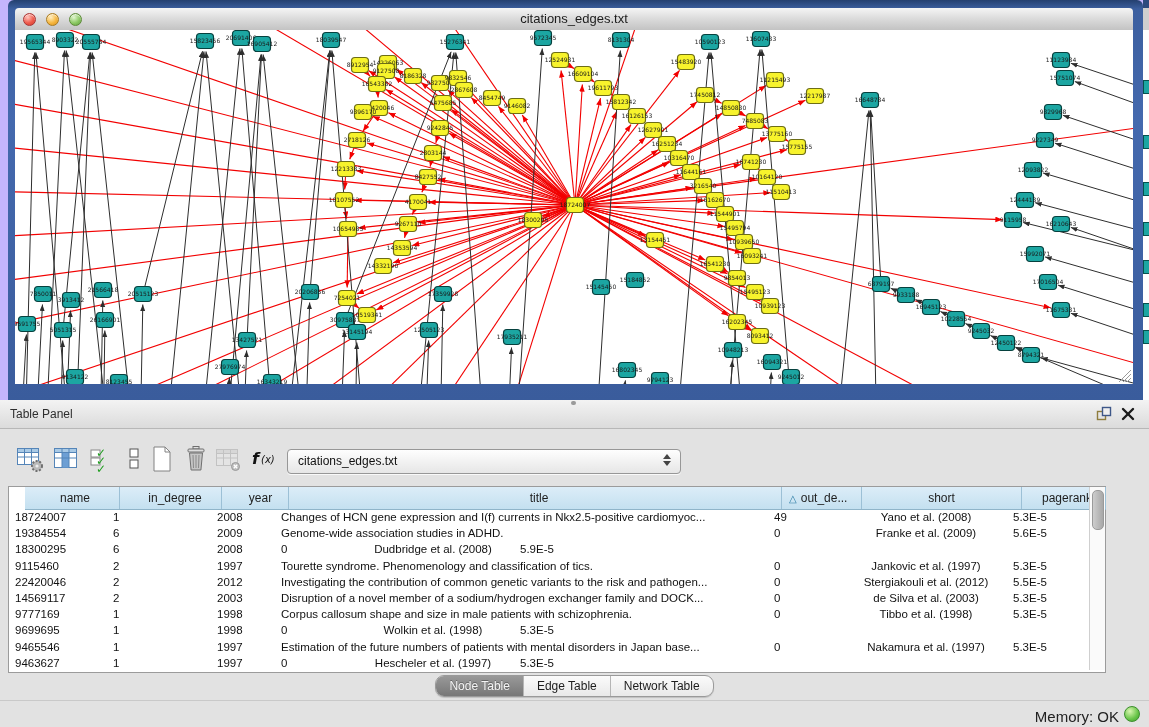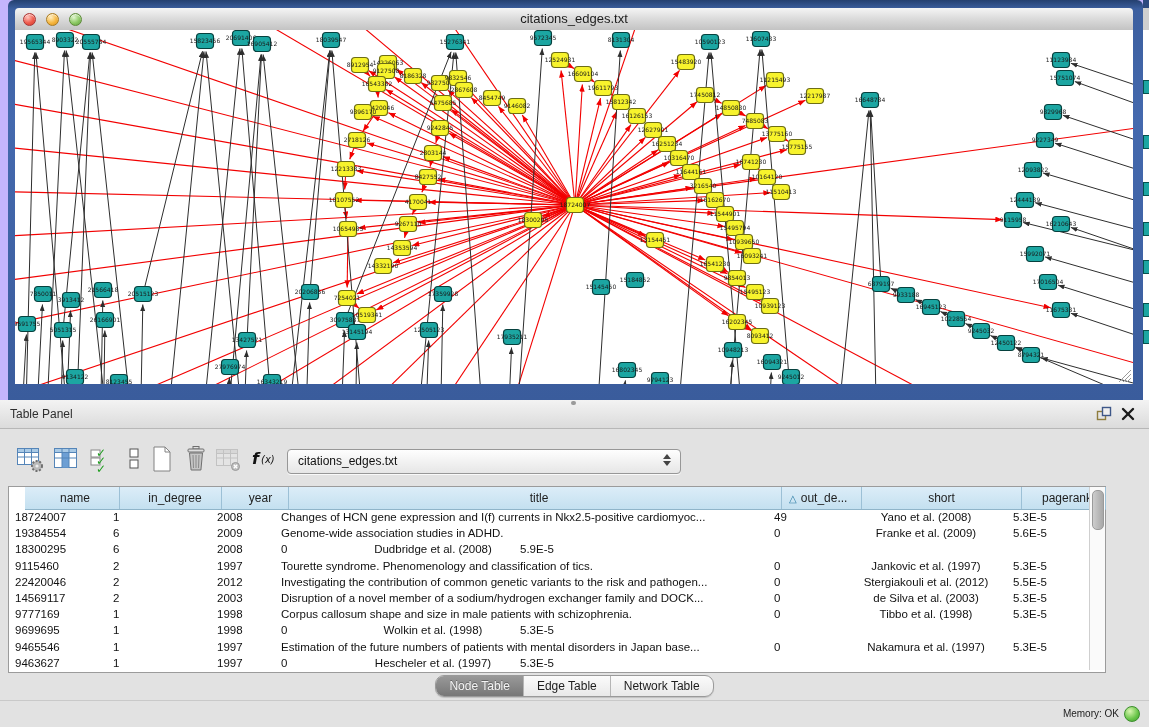--- a/index.html
+++ b/index.html
@@ -66,21 +66,21 @@
   
   .tabsbar{left:0;top:274px;width:1149px;height:24px;text-align:center;}
   .seg{display:inline-flex;margin-top:1px;border:1px solid #9a9a9a;border-radius:9px;overflow:hidden;
        background:linear-gradient(#fbfbfb,#e9e9e9);box-shadow:0 1px 1px rgba(0,0,0,.15);}
   .seg .tab{font-size:12px;color:#1d1d1d;padding:3px 13px;border-right:1px solid #b5b5b5;cursor:default;}
   .seg .tab:last-child{border-right:none;}
   .seg .tab.active{background:linear-gradient(#999,#777);color:#f4f4f4;text-shadow:0 -1px 0 rgba(0,0,0,.3);}
 
   
   .statusbar{left:0;top:300px;width:1149px;height:27px;border-top:1px solid #c9c9c9;background:#e2e2e2;}
-  .memlabel{position:absolute;right:30px;top:7px;font-size:10px;color:#222;}
+  .memlabel{position:absolute;right:30px;top:7px;font-size:15px;color:#222;}
   .memdot{position:absolute;right:9px;top:5px;width:14px;height:14px;border-radius:50%;
           background:radial-gradient(circle at 35% 30%,#d9f6b0,#67c447 60%,#3f9e2e);border:1px solid #3c8f2d;}
 </style>
 </head>
 <body>
 
 <div class="stage">
 
   <div class="abs netwin">
     <div class="abs titlebar">

